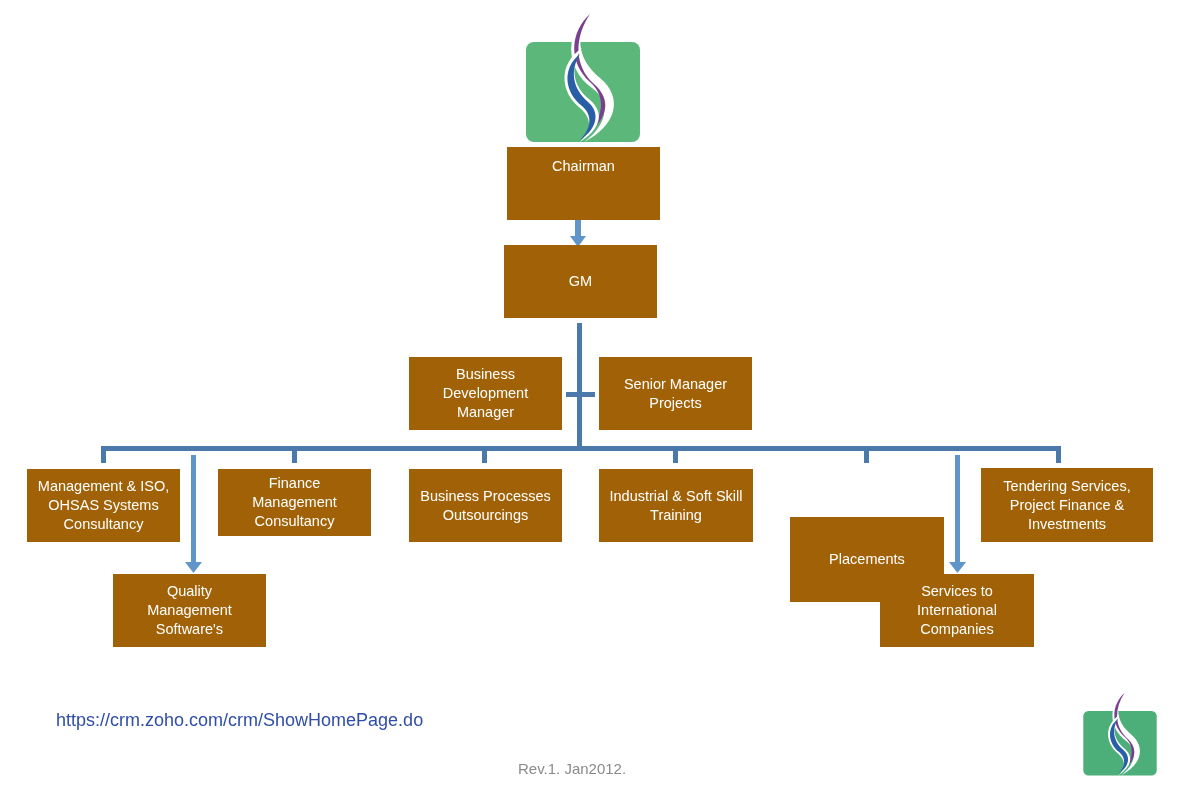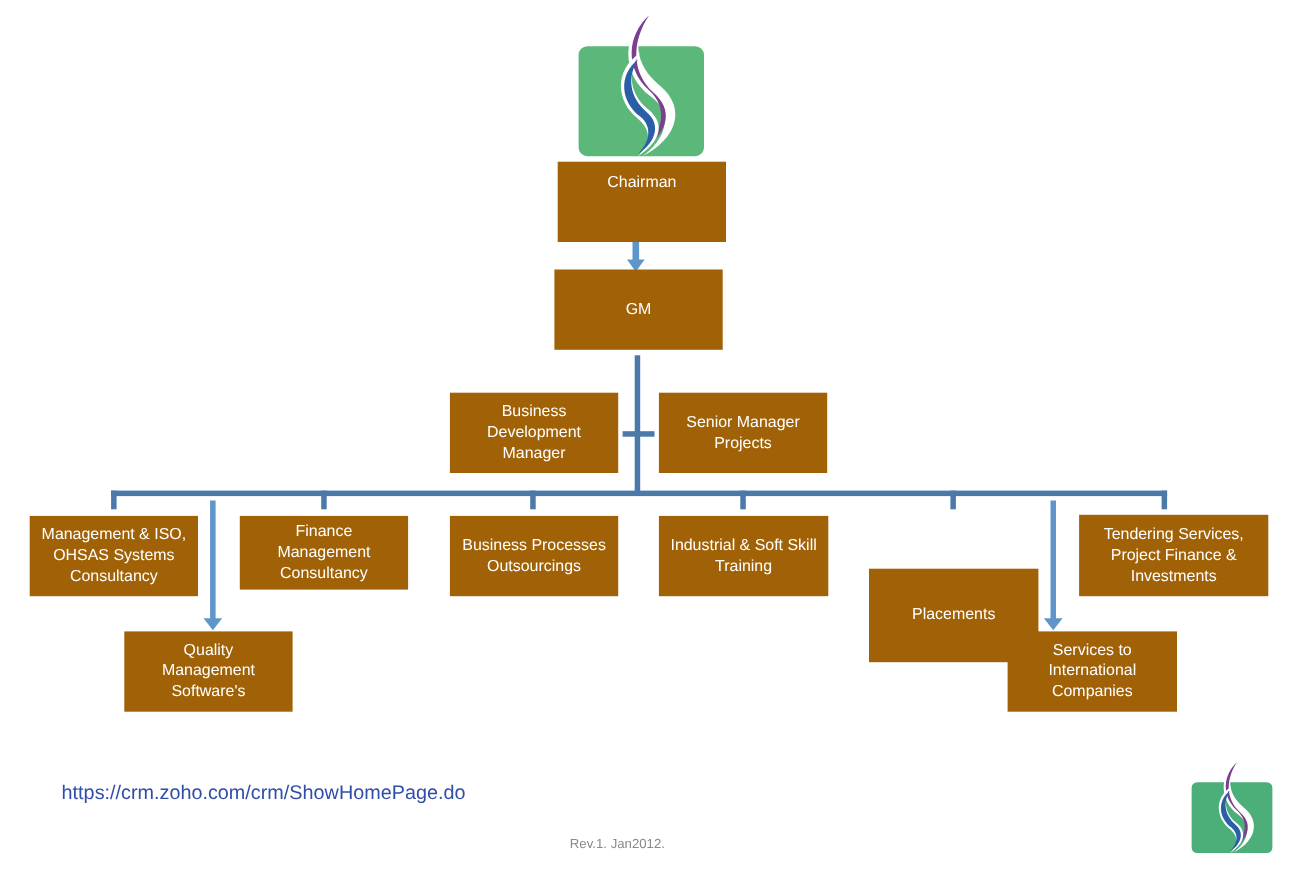--- a/index.html
+++ b/index.html
@@ -24,21 +24,21 @@
   svg.arrowhead { position: absolute; overflow: visible; }
   .logo { position: absolute; }
   .url {
     position: absolute; left: 56px; top: 710px;
     color: #2f4ea7; font-size: 18px; 
     text-decoration-thickness: 2px; text-underline-offset: 4px;
     cursor: pointer;
   }
   .rev {
     position: absolute; left: 518px; top: 760px;
-    color: #8a8a8a; font-size: 12px;
+    color: #8a8a8a; font-size: 15px;
   }
 </style>
 </head>
 <body>
 
 <svg class="logo" style="left:524px;top:8px" width="118" height="136" viewBox="0 0 118 136">
   <rect x="2" y="34" width="114" height="100" rx="8" fill="#5bb87a"></rect>
   <path d="M70 2 C40 20, 40 60, 68 80 C90 96, 80 120, 60 134 C92 118, 100 90, 76 70 C52 50, 50 25, 70 2 Z" fill="#ffffff"></path>
   <path d="M66 6 C46 24, 44 54, 66 74 C84 90, 78 112, 62 128 C84 110, 88 92, 70 76 C50 58, 50 30, 66 6 Z" fill="#7a3f8e"></path>
   <path d="M58 40 C34 56, 36 84, 56 100 C70 112, 66 124, 56 134 C78 120, 80 104, 66 92 C48 78, 46 58, 58 40 Z" fill="#ffffff"></path>
@@ -116,21 +116,21 @@
 <div class="arrow-shaft" style="left:955px;top:455px;width:5px;height:112px;"></div>
 <svg class="arrowhead" style="left:949px;top:562px" width="17" height="12">
     <path d="M0 0 L8.5 11 L17 0 Z" fill="#6095c9"></path>
   </svg>
 
 <div class="box" style="left:113px;top:574px;width:153px;height:73px;">
   <span>Quality
 Management
 Software's</span>
 </div>
-<div class="box" style="left:880px;top:574px;width:154px;height:73px;margin-left:36px;">
+<div class="box" style="left:880px;top:574px;width:154px;height:73px;">
   <span>Services  to
 International
 Companies</span>
 </div>
 
 <a class="url">https://crm.zoho.com/crm/ShowHomePage.do</a>
 <div class="rev">Rev.1. Jan2012.</div>
 
 <svg class="logo" style="left:1082px;top:680px" width="76" height="106" viewBox="0 0 118 136">
   <rect x="2" y="34" width="114" height="100" rx="8" fill="#4caf7a"></rect>

